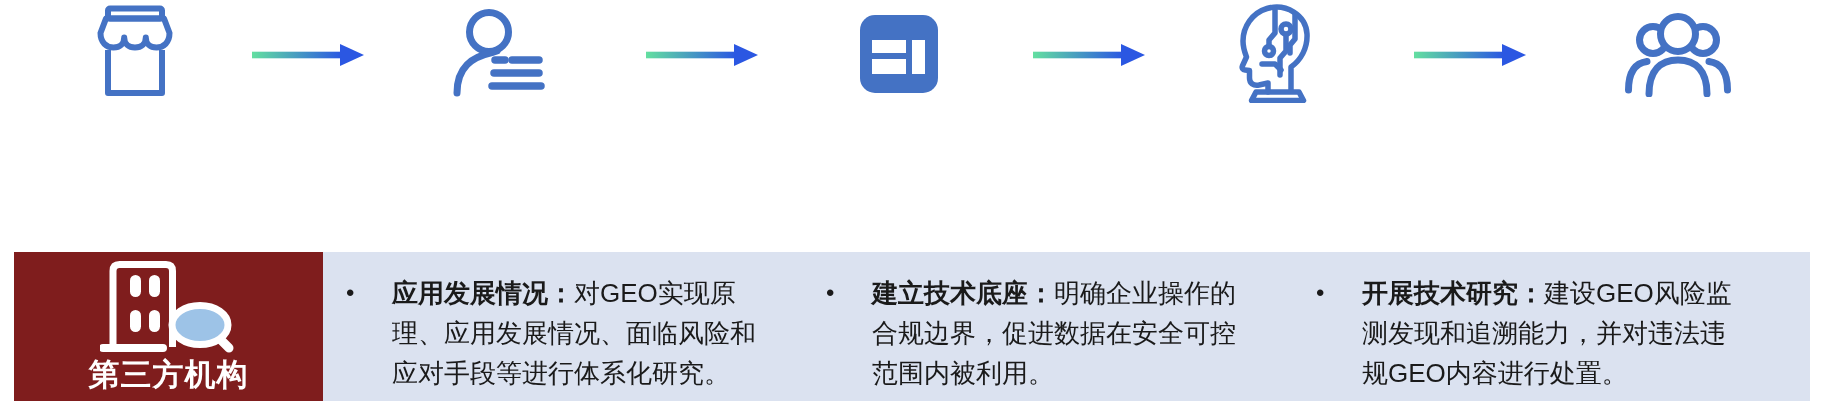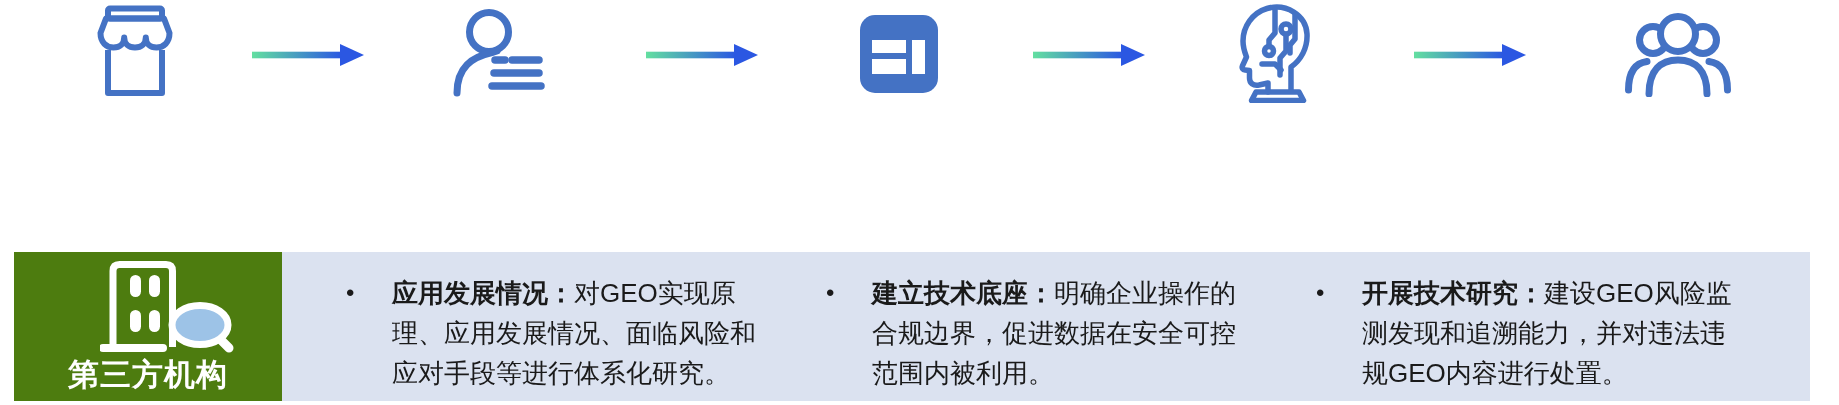--- a/index.html
+++ b/index.html
@@ -14,22 +14,22 @@
   .flow-icon{position:absolute;}
   .flow-arrow{position:absolute;}
   
   .strip{
     position:absolute;
     left:14px;top:252px;width:1796px;height:149px;
     background:#DBE2F0;
   }
   .side-panel{
     position:absolute;
-    left:0;top:0;width:268px;height:149px;
-    background:#4d7c0f;
+    left:0;top:0;width:309px;height:149px;
+    background:#7f1d1d;
   }
   .panel-icon{position:absolute;left:86px;top:9px;}
   .panel-label{
     position:absolute;
     left:0;right:0;bottom:5px;
     text-align:center;
     color:#ffffff;
     font-weight:bold;
     font-size:31px;
     letter-spacing:1px;

